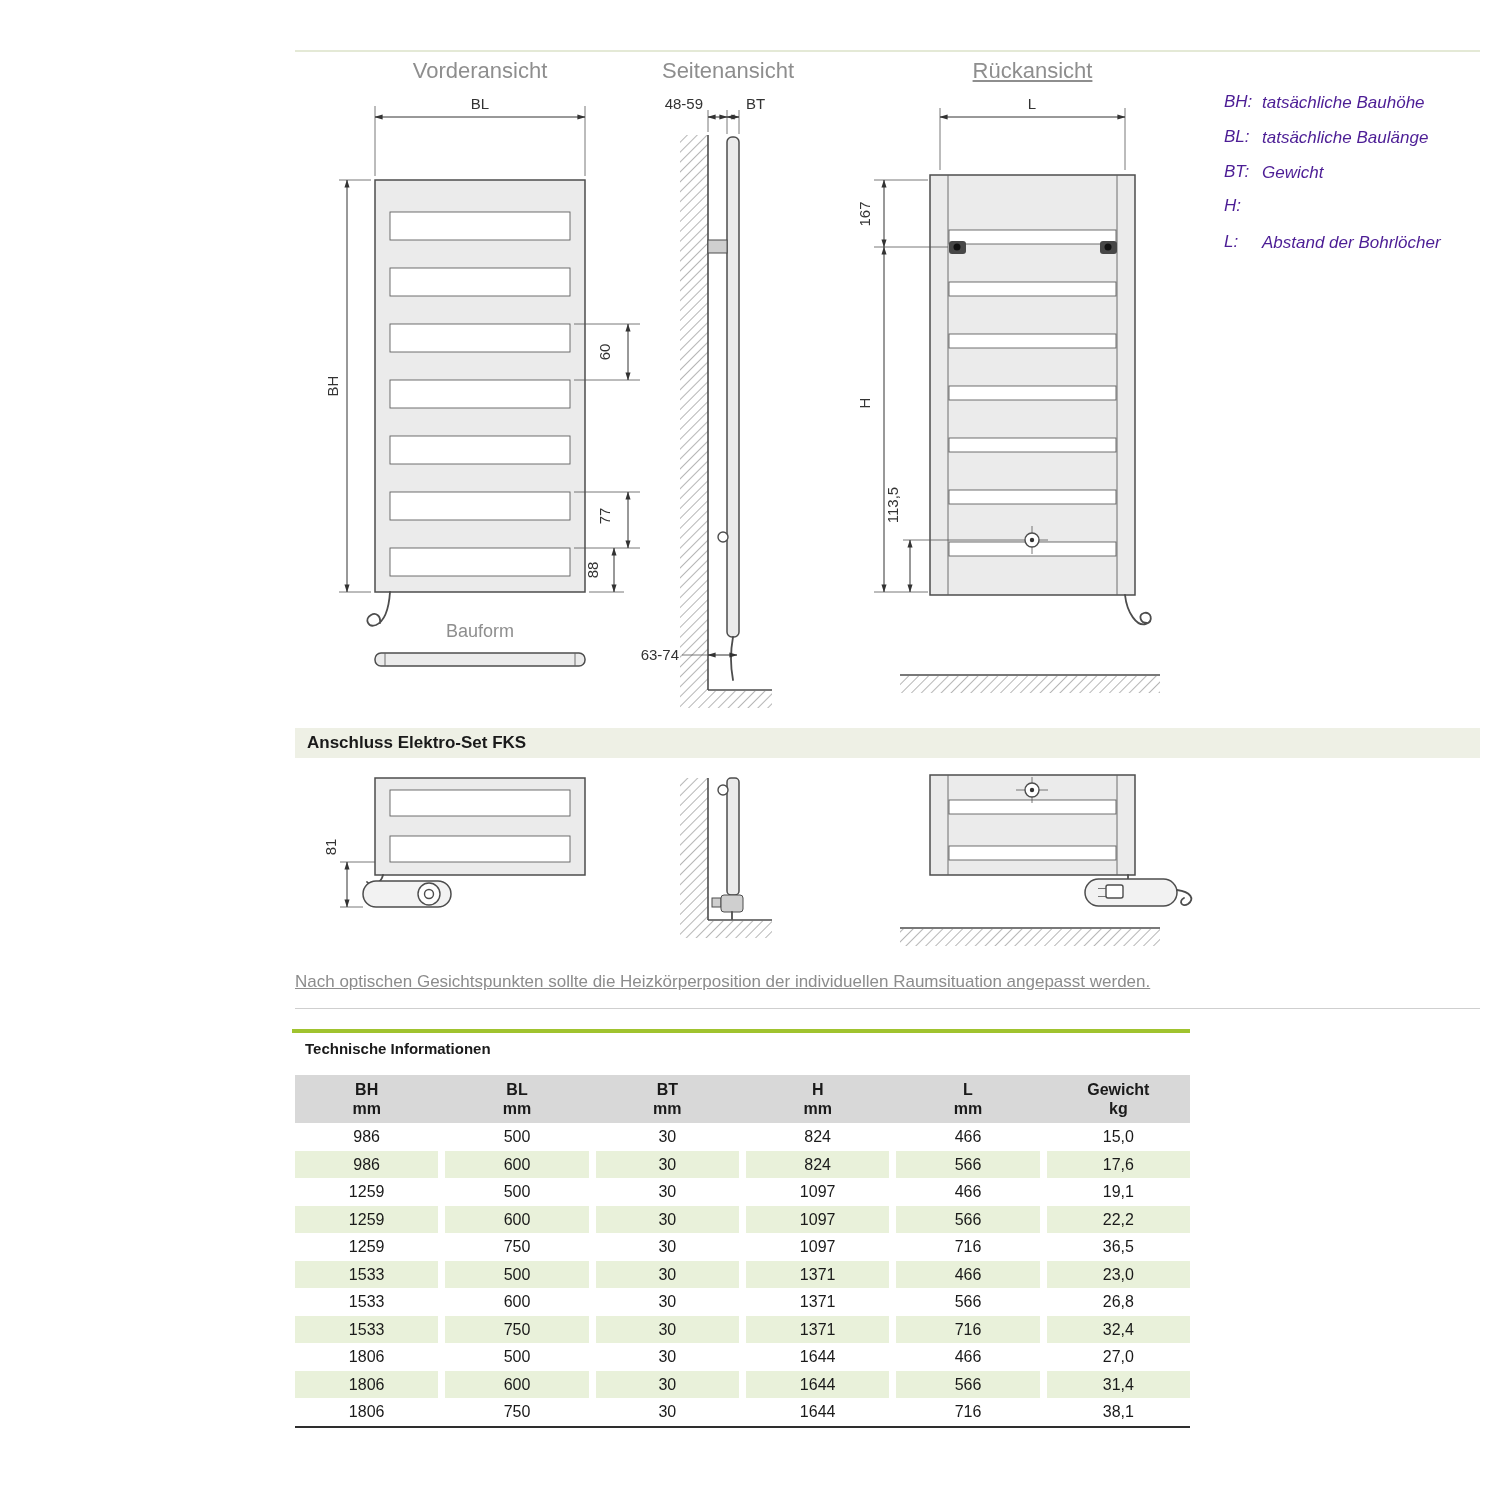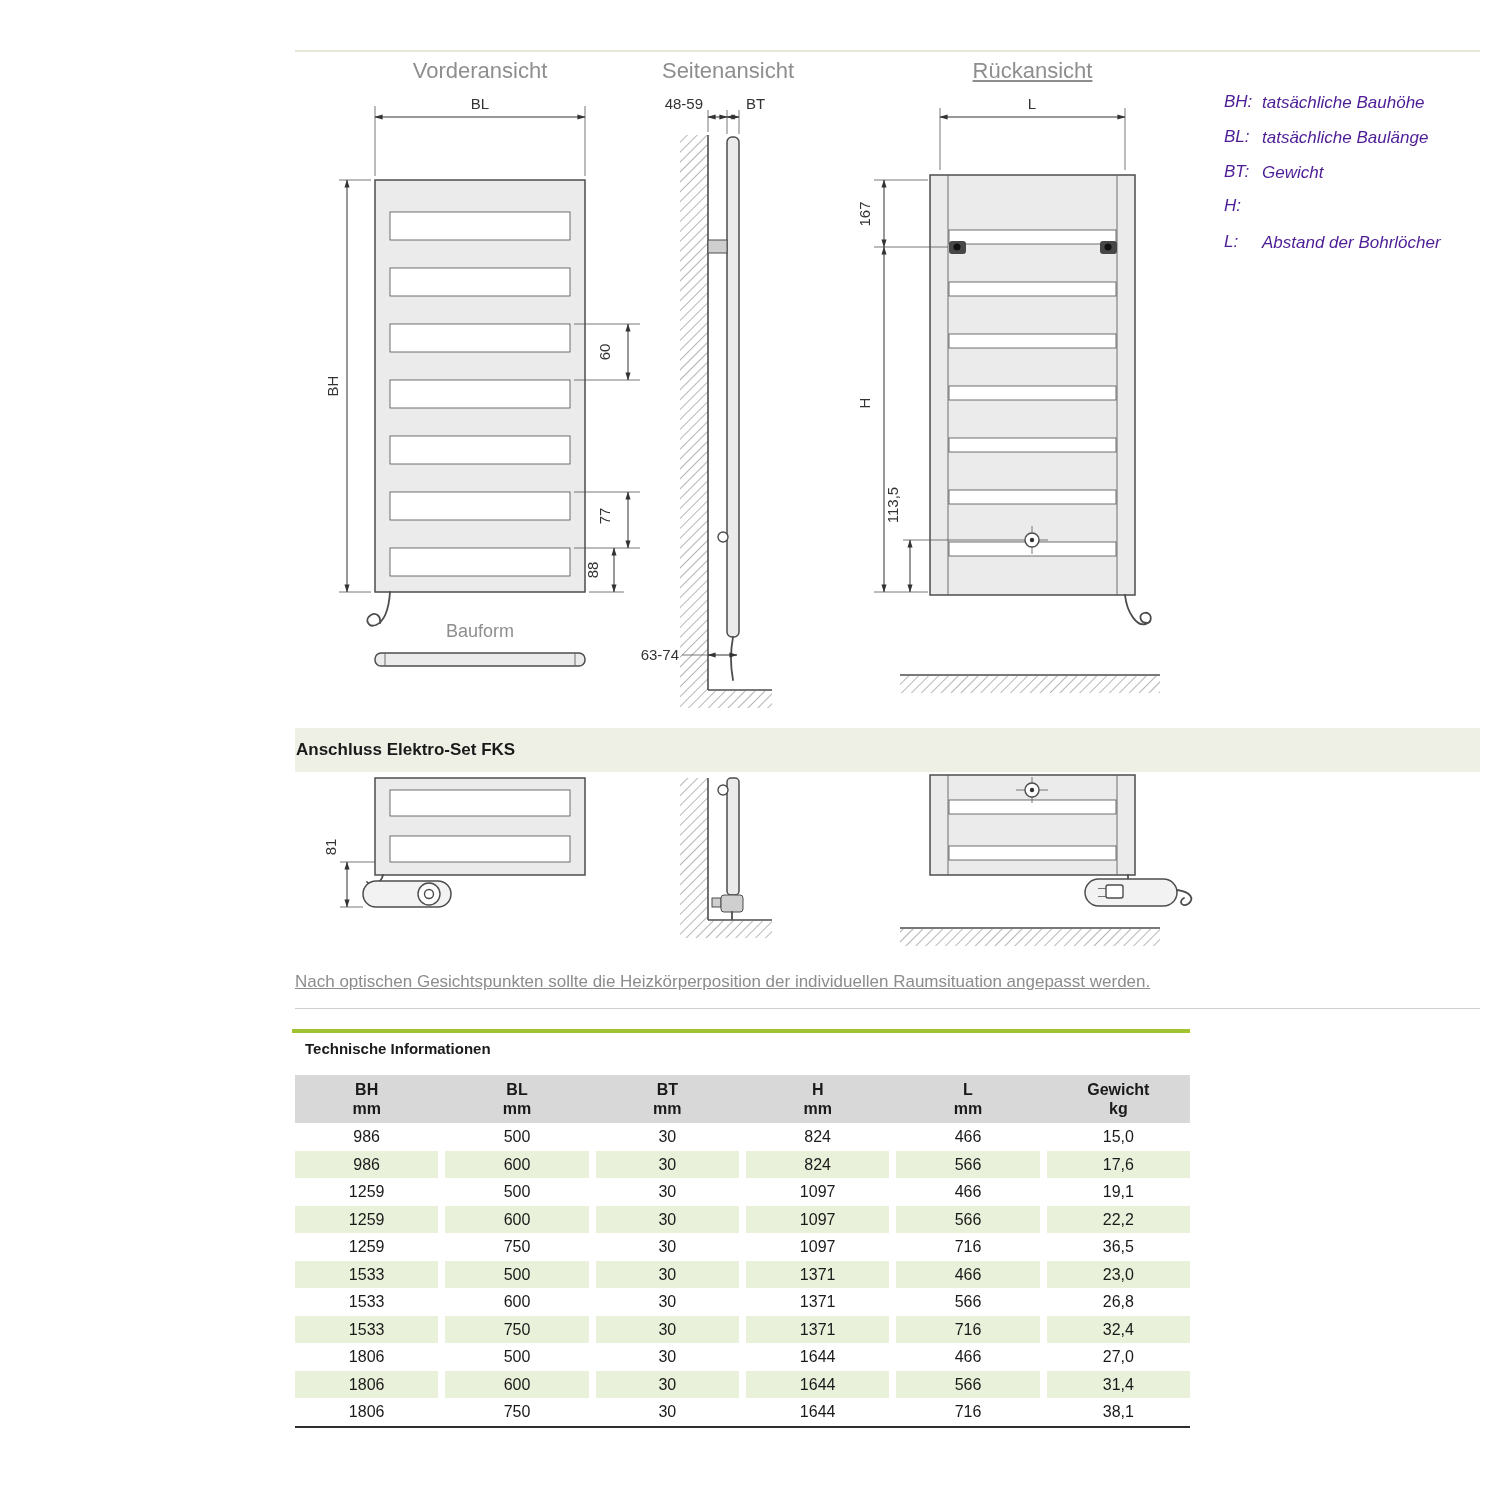--- a/index.html
+++ b/index.html
@@ -24,22 +24,22 @@
   .dark    { fill:#474747; }
   .fitting { fill:#ffffff; stroke:#4d4d4d; stroke-width:1.4; }
   .cable   { fill:none; stroke:#4d4d4d; stroke-width:1.8; stroke-linecap:round; }
 
   .legend { color:#4c1d95; font-size:17px;font-style:italic; }
   .legend-item { display:flex; margin-bottom:13px; }
   .legend-item.spaced { margin-top:16px; }
   .lkey { width:38px; flex:none; }
   .ltext { line-height:1.28; }
 
-  .section-bar { background:var(--section-bar,#eef0e5); height:44px; display:flex;
-                 align-items:center; padding-left:1px; font-weight:bold;
+  .section-bar { background:var(--section-bar,#eef0e5); height:30px; display:flex;
+                 align-items:center; padding-left:12px; font-weight:bold;
                  font-size:17px; color:#1a1a1a; }
   .note { color:#8c8c8c; font-size:17px;text-decoration:underline; }
   .divider { height:1px; background:#cfcfcf; }
   .greenbar { height:4px; background:var(--accent-green,#a0c32f); }
   .table-title { font-size:15px; font-weight:bold; color:#1a1a1a; }
 
   .ttable { border-bottom:2px solid #2e2e2e; }
   .thead { display:grid; grid-template-columns:repeat(6,1fr); column-gap:7px;
            background:var(--header-gray,#d8d8d8); height:48px; }
   .thcell { text-align:center; font-weight:bold; font-size:16px; padding-top:5px;

